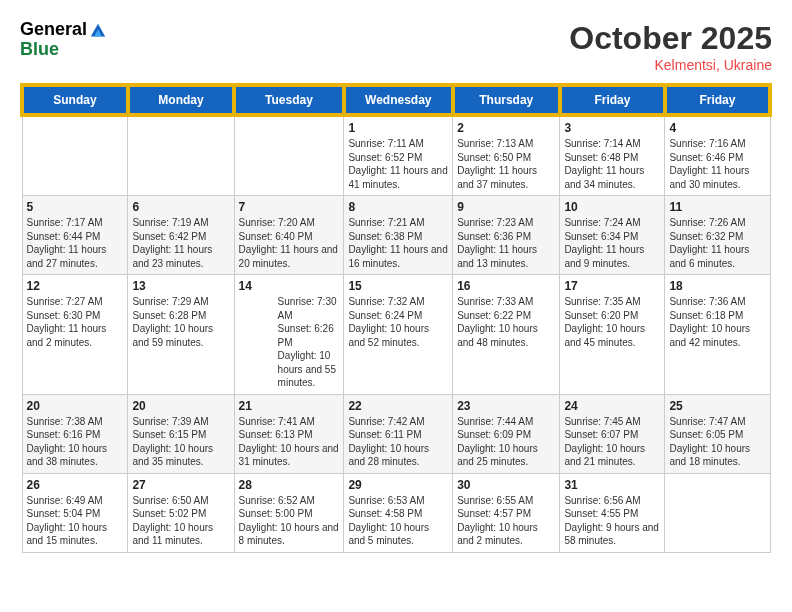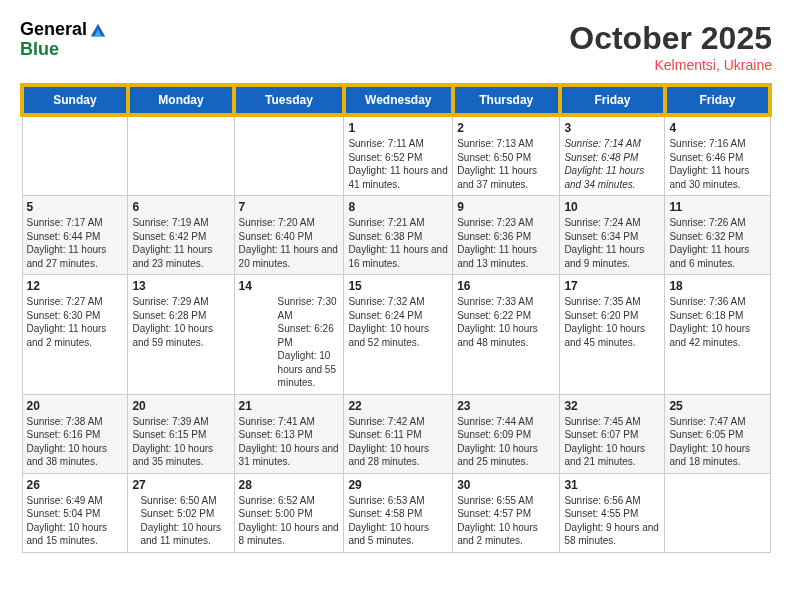--- a/index.html
+++ b/index.html
@@ -135,21 +135,21 @@
 Daylight: 11 hours and 41 minutes.</div>
         </td>
         <td>
           <div class="day-number">2</div>
           <div class="day-info" style="white-space: pre-line;">Sunrise: 7:13 AM
 Sunset: 6:50 PM
 Daylight: 11 hours and 37 minutes.</div>
         </td>
         <td>
           <div class="day-number">3</div>
-          <div class="day-info" style="white-space: pre-line; font-style: italic;">Sunrise: 7:14 AM
+          <div class="day-info" style="white-space: pre-line;">Sunrise: 7:14 AM
 Sunset: 6:48 PM
 Daylight: 11 hours and 34 minutes.</div>
         </td>
         <td>
           <div class="day-number">4</div>
           <div class="day-info" style="white-space: pre-line;">Sunrise: 7:16 AM
 Sunset: 6:46 PM
 Daylight: 11 hours and 30 minutes.</div>
         </td>
       </tr>
@@ -266,42 +266,42 @@
 Sunset: 6:11 PM
 Daylight: 10 hours and 28 minutes.</div>
         </td>
         <td>
           <div class="day-number">23</div>
           <div class="day-info" style="white-space: pre-line;">Sunrise: 7:44 AM
 Sunset: 6:09 PM
 Daylight: 10 hours and 25 minutes.</div>
         </td>
         <td>
-          <div class="day-number">32</div>
+          <div class="day-number">24</div>
           <div class="day-info" style="white-space: pre-line;">Sunrise: 7:45 AM
 Sunset: 6:07 PM
 Daylight: 10 hours and 21 minutes.</div>
         </td>
         <td>
           <div class="day-number">25</div>
           <div class="day-info" style="white-space: pre-line;">Sunrise: 7:47 AM
 Sunset: 6:05 PM
 Daylight: 10 hours and 18 minutes.</div>
         </td>
       </tr>
       <tr>
         <td>
           <div class="day-number">26</div>
           <div class="day-info" style="white-space: pre-line;">Sunrise: 6:49 AM
 Sunset: 5:04 PM
 Daylight: 10 hours and 15 minutes.</div>
         </td>
         <td>
           <div class="day-number">27</div>
-          <div class="day-info" style="white-space: pre-line; margin-left: 8px;">Sunrise: 6:50 AM
+          <div class="day-info" style="white-space: pre-line;">Sunrise: 6:50 AM
 Sunset: 5:02 PM
 Daylight: 10 hours and 11 minutes.</div>
         </td>
         <td>
           <div class="day-number">28</div>
           <div class="day-info" style="white-space: pre-line;">Sunrise: 6:52 AM
 Sunset: 5:00 PM
 Daylight: 10 hours and 8 minutes.</div>
         </td>
         <td>

